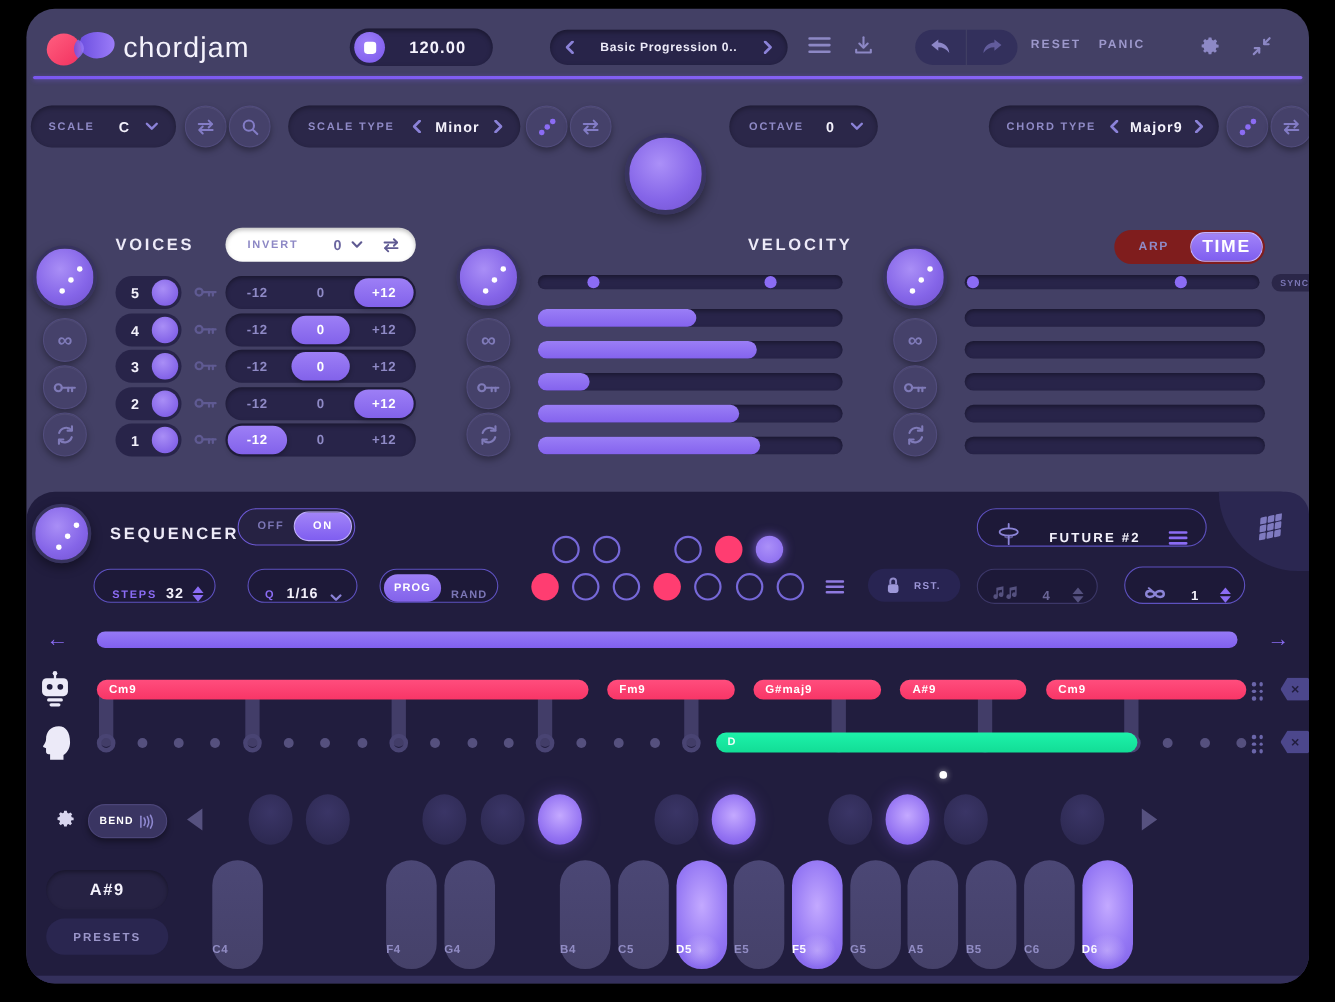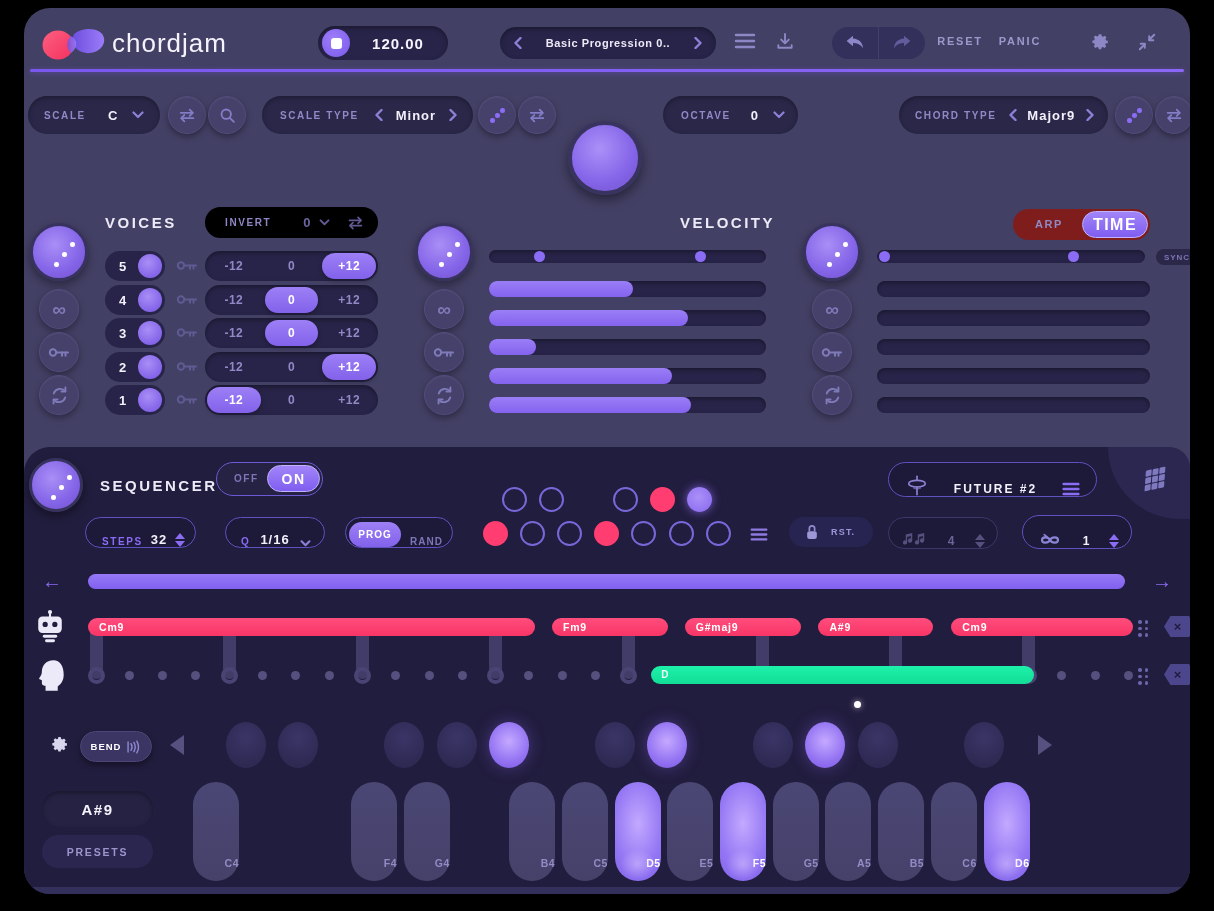--- a/index.html
+++ b/index.html
@@ -44,21 +44,21 @@
   
   .dice-knob { position:absolute; border-radius:50%;
                background:radial-gradient(circle at 42% 36%,#a98ef6,#8565e8 58%,#7152ce);
                border:3px solid #37335e; box-shadow:0 4px 10px rgba(0,0,0,.4); }
   .dice-dot { position:absolute; width:4.5px; height:4.5px; border-radius:50%; background:#fff; }
   .stack-btn { position:absolute; width:40px; height:40px; border-radius:50%; background:#45416a;
                border:1px solid #514c7c; box-shadow:0 3px 7px rgba(0,0,0,.35), inset 0 1px 0 rgba(255,255,255,.05);
                display:flex; align-items:center; justify-content:center; color:#7f7ab8; }
   .inf { font-size:19px; font-weight:bold; line-height:1; }
   .sec-title { position:absolute; color:#edeaf8; font-size:15px; font-weight:bold; letter-spacing:2.5px; }
-  .invert-pill { position:absolute; left:181px; top:199px; width:173px; height:31px; background:#000000; border-radius:16px;
+  .invert-pill { position:absolute; left:181px; top:199px; width:173px; height:31px; background:#ffffff; border-radius:16px;
                  display:flex; align-items:center; box-shadow:inset 0 2px 4px rgba(0,0,0,.25); }
   .voice-row { position:absolute; left:0; width:273px; height:30px; }
   .vnum-pill { position:absolute; left:0; top:0; width:60px; height:30px; background:#282449; border-radius:15px; }
   .vnum { position:absolute; left:14px; top:8px; color:#f3f1fb; font-size:13px; font-weight:bold; }
   .vdot { position:absolute; right:3px; top:3px; width:24px; height:24px; border-radius:50%;
           background:radial-gradient(circle at 42% 36%,#a98ef6,#8464e8 70%); }
   .vkey { position:absolute; left:71px; top:7px; color:#5f5a92; }
   .transpose { position:absolute; left:100px; top:0; width:173px; height:30px; background:#282449; border-radius:15px;
                display:flex; align-items:center; box-shadow:inset 0 2px 4px rgba(0,0,0,.35); }
   .topt { flex:1; text-align:center; color:#8f8ac6; font-size:12px; font-weight:bold; letter-spacing:.5px;
@@ -82,21 +82,21 @@
   .seq-corner { position:absolute; right:0; top:0; width:82px; height:72px; background:#2b2751;
                 border-radius:0 26px 0 90px; }
   .grid-icon { position:absolute; right:26px; top:22px; display:grid; grid-template-columns:repeat(3,5.5px); grid-gap:1.5px;
                transform:rotate(-12deg) skewX(-16deg); }
   .grid-icon i { width:5.5px; height:5.5px; background:#7f7ac0; border-radius:1px; }
   .offon { position:absolute; left:192px; top:15px; width:107px; height:34px; background:#262243; border:1.5px solid #6c59d4;
            border-radius:17px; }
   .off-lbl { position:absolute; left:17px; top:10px; font-size:10px; font-weight:bold; letter-spacing:1.5px; color:#7b76b5; }
   .on-sel { position:absolute; right:2px; top:2px; width:53px; height:27px; border-radius:14px;
             background:linear-gradient(180deg,#a284f8,#7f5ef0); border:1.5px solid #c3b2ff;
-            color:#fff; font-size:14px; font-weight:bold; letter-spacing:1.5px; display:flex; align-items:center; justify-content:center;text-align:right; }
+            color:#fff; font-size:10px; font-weight:bold; letter-spacing:1.5px; display:flex; align-items:center; justify-content:center;text-align:right; }
   .out-pill { position:absolute; border:1.5px solid #5e51c0; border-radius:17px; display:flex; align-items:flex-end;
               background:rgba(18,15,38,.25); }
   .mp { position:absolute; width:25px; height:25px; border-radius:50%; }
   .mp.s-off { border:2px solid #7668d8; }
   .mp.s-pink { background:#ff3d71; }
   .mp.s-purple { background:radial-gradient(circle at 45% 40%,#ab90f8,#8767ee); box-shadow:0 0 10px rgba(150,112,255,.75); }
   .rst-pill { position:absolute; left:765px; top:70px; width:84px; height:30px; background:#282452; border-radius:15px;
               display:flex; align-items:center; color:#9d97d8; }
   .seq-burger { color:#8f7ae0; }
   .stepper { display:flex; flex-direction:column; }
@@ -134,21 +134,21 @@
   .bknob.lit { background:radial-gradient(circle at 50% 42%,#c4a9ff 0%,#9372f2 62%,#7a57e6 100%);
                box-shadow:0 0 16px rgba(150,110,255,.35); }
   .chord-display { position:absolute; left:18px; top:344px; width:111px; height:36px; background:#262243; border-radius:18px;
                    color:#f4f2fc; font-size:15px; font-weight:bold; letter-spacing:1.5px;
                    display:flex; align-items:center; justify-content:center; box-shadow:inset 0 2px 4px rgba(0,0,0,.35); }
   .presets-btn { position:absolute; left:18px; top:388px; width:111px; height:33px; background:#2a2650; border-radius:17px;
                  color:#9b96ca; font-size:10.5px; font-weight:bold; letter-spacing:1.8px;
                  display:flex; align-items:center; justify-content:center; }
   .key { position:absolute; top:335px; width:46px; height:99px; border-radius:23px;
          background:linear-gradient(180deg,#4b4775,#454169); }
-  .key .klabel { position:absolute; bottom:12px; width:100%; text-align:right; color:#918cc4; font-size:10.5px; font-weight:bold; letter-spacing:.5px; }
+  .key .klabel { position:absolute; bottom:12px; width:100%; text-align:left; color:#918cc4; font-size:10.5px; font-weight:bold; letter-spacing:.5px; }
   .key.lit { background:radial-gradient(90% 75% at 50% 42%,#c3a9ff 0%,#9477f4 58%,#7e5fe8 100%); }
   .key.lit .klabel { color:#fff; }
   .key.lit::after { content:""; position:absolute; left:12%; bottom:2px; width:76%; height:30px; border-radius:50%;
                     background:radial-gradient(closest-side,rgba(215,195,255,.55),transparent); }
   .bottom-strip { position:absolute; left:0; top:879px; width:100%; height:7px; background:#34305c; }
   .white-ic { color:#eceaf8; }
 </style>
 </head>
 <body>
 

